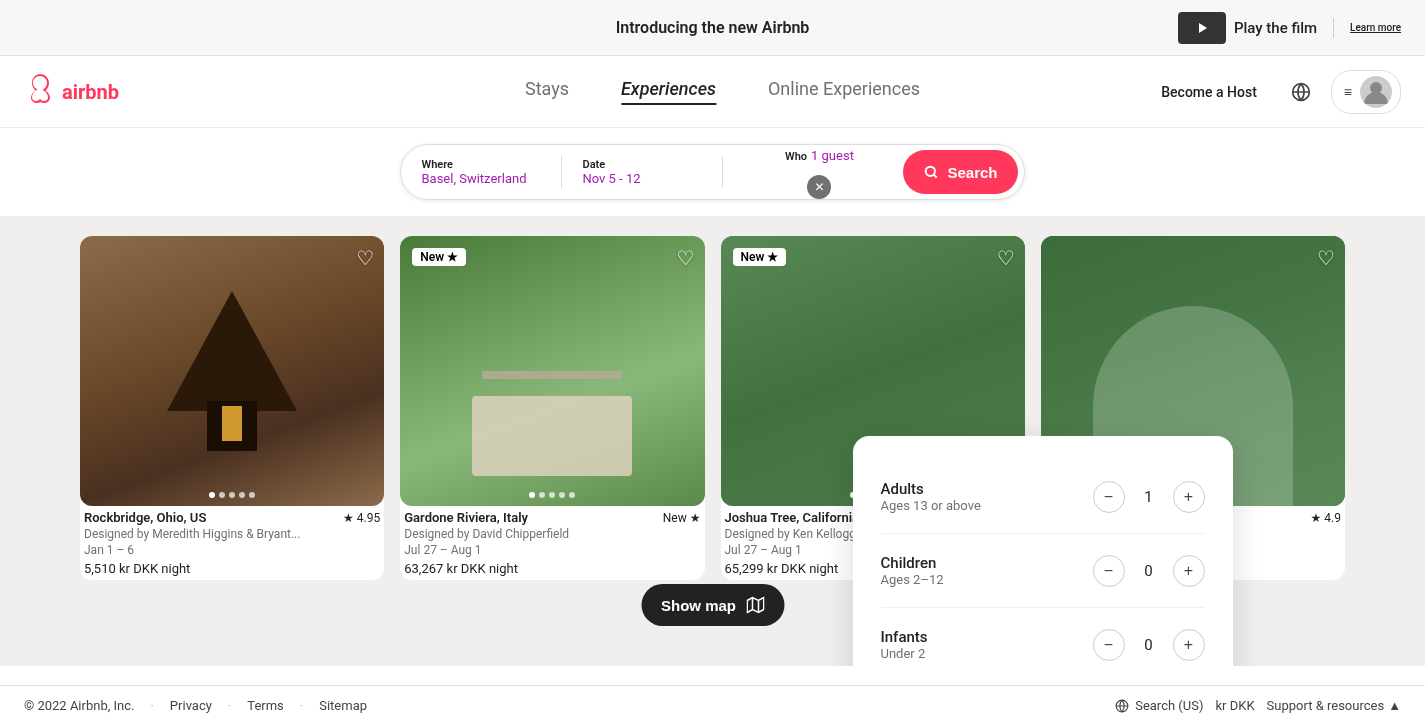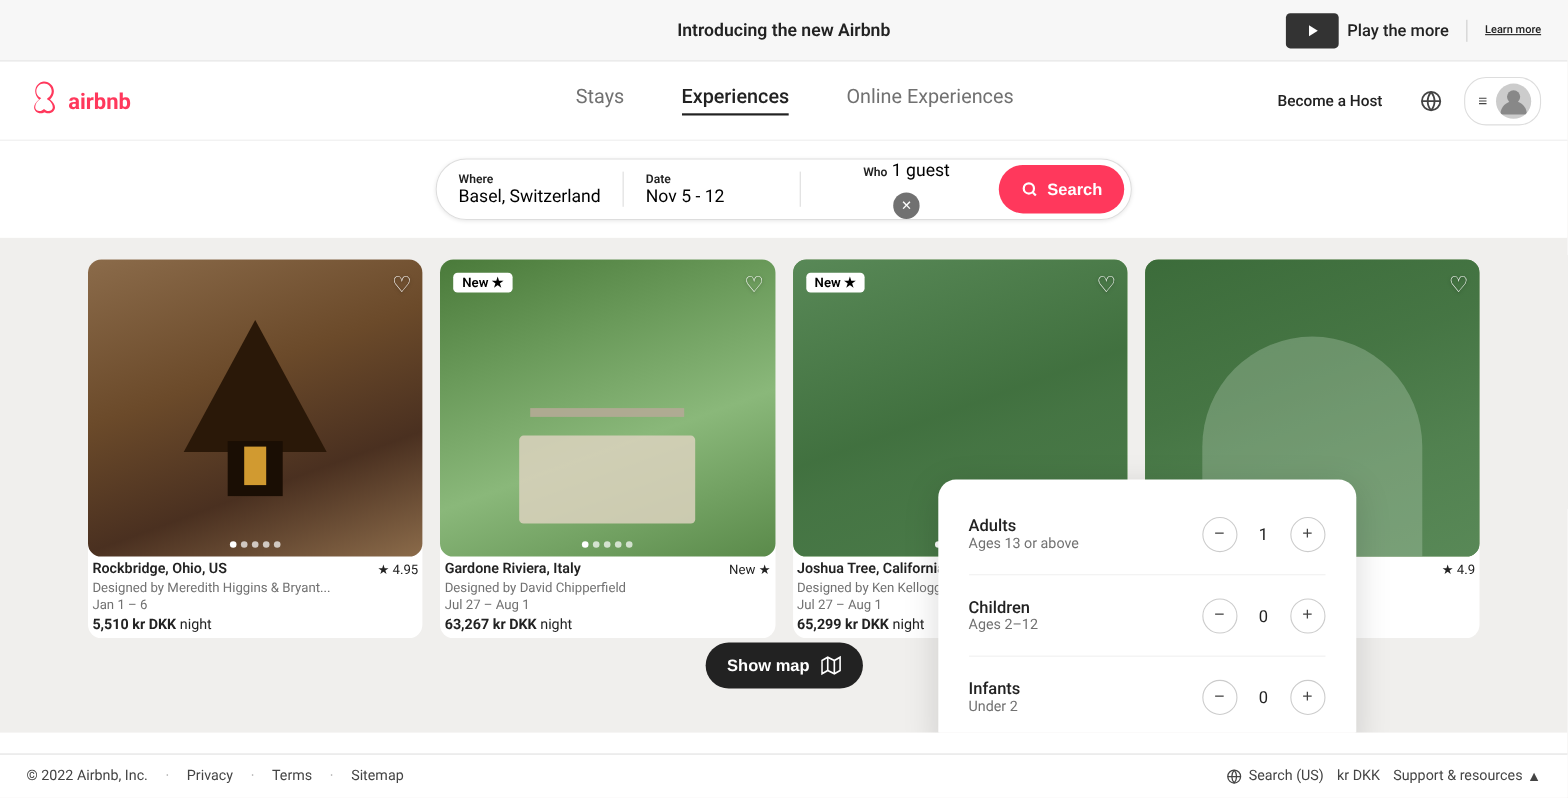--- a/index.html
+++ b/index.html
@@ -97,20 +97,21 @@
       color: #717171;
       cursor: pointer;
       padding-bottom: 4px;
       border-bottom: 2px solid transparent;
       margin-left: 20px;
     }
     .nav-tab.active {
       color: #222;
       border-bottom: 2px solid #222;
       font-weight: 500;
+      font-style: italic;
     }
 
     .header-right {
       margin-left: auto;
       display: flex;
       align-items: center;
       gap: 12px;
     }
     .become-host-btn {
       font-size: 14px;
@@ -168,21 +169,21 @@
     .search-section {
       padding: 0 20px;
       height: 100%;
       display: flex;
       flex-direction: column;
       justify-content: center;
       cursor: pointer;
       min-width: 160px;
     }
     .search-section-label { font-size: 11px; font-weight: 600; color: #222; }
-    .search-section-value { font-size: 16px; color: #000000; }
+    .search-section-value { font-size: 13px; color: #a21caf; }
     .search-divider { width: 1px; height: 32px; background: #ddd; }
     .search-who {
       display: flex;
       align-items: center;
       gap: 8px;
       padding-right: 8px;
     }
     .clear-btn {
       width: 24px; height: 24px;
       border-radius: 50%;
@@ -269,21 +270,21 @@
     .card-rating {
       display: flex;
       align-items: center;
       gap: 3px;
       font-size: 12px;
       color: #222;
     }
     .card-designer { font-size: 12px; color: #717171; margin-bottom: 2px; }
     .card-dates { font-size: 12px; color: #717171; margin-bottom: 4px; }
     .card-price { font-size: 13px; color: #222; }
-    .card-price strong { font-weight: 700; }
+    .card-price strong { font-weight: 400; }
     .guest-row {
       display: flex;
       align-items: center;
       justify-content: space-between;
       padding: 20px 0;
       border-bottom: 1px solid #f0f0f0;
     }
     .guest-row:last-child { border-bottom: none; }
     .guest-info .guest-type { font-size: 15px; font-weight: 500; color: #222; }
     .guest-info .guest-desc { font-size: 13px; color: #717171; }
@@ -364,21 +365,21 @@
 
 <div class="announcement-bar">
   <span class="title">Introducing the new Airbnb</span>
   <div class="right-actions">
     <div class="film-btn">
       <div class="film-thumbnail">
         <svg width="16" height="16" viewBox="0 0 16 16" fill="white">
             <polygon points="5,3 13,8 5,13"></polygon>
           </svg>
       </div>
-      <span class="play-label">Play the more</span>
+      <span class="play-label">Play the film</span>
     </div>
     <div class="divider-v"></div>
     <span class="learn-more-btn">Learn more</span>
   </div>
 </div>
 
 <div class="header">
   <div class="logo">
     <div class="logo-icon">
       <svg viewBox="0 0 32 32" fill="#ff385c" xmlns="http://www.w3.org/2000/svg">
@@ -572,21 +573,21 @@
         <div class="card-price">
           <strong>1,362 kr DKK</strong>
           <span>night</span>
         </div>
       </div>
     </div>
 
   </div>
 
   <div class="dropdown-positioned">
-    <div style="background:white;border-radius:16px;box-shadow:0 8px 32px rgba(0,0,0,0.15);padding:13px 28px;width:380px;">
+    <div style="background:white;border-radius:16px;box-shadow:0 8px 32px rgba(0,0,0,0.15);padding:24px 28px;width:380px;">
 
       <div class="guest-row">
         <div class="guest-info">
           <div class="guest-type">Adults</div>
           <div class="guest-desc">Ages 13 or above</div>
         </div>
         <div class="guest-counter">
           <button class="counter-btn">−</button>
           <span class="counter-val">1</span>
           <button class="counter-btn">+</button>

